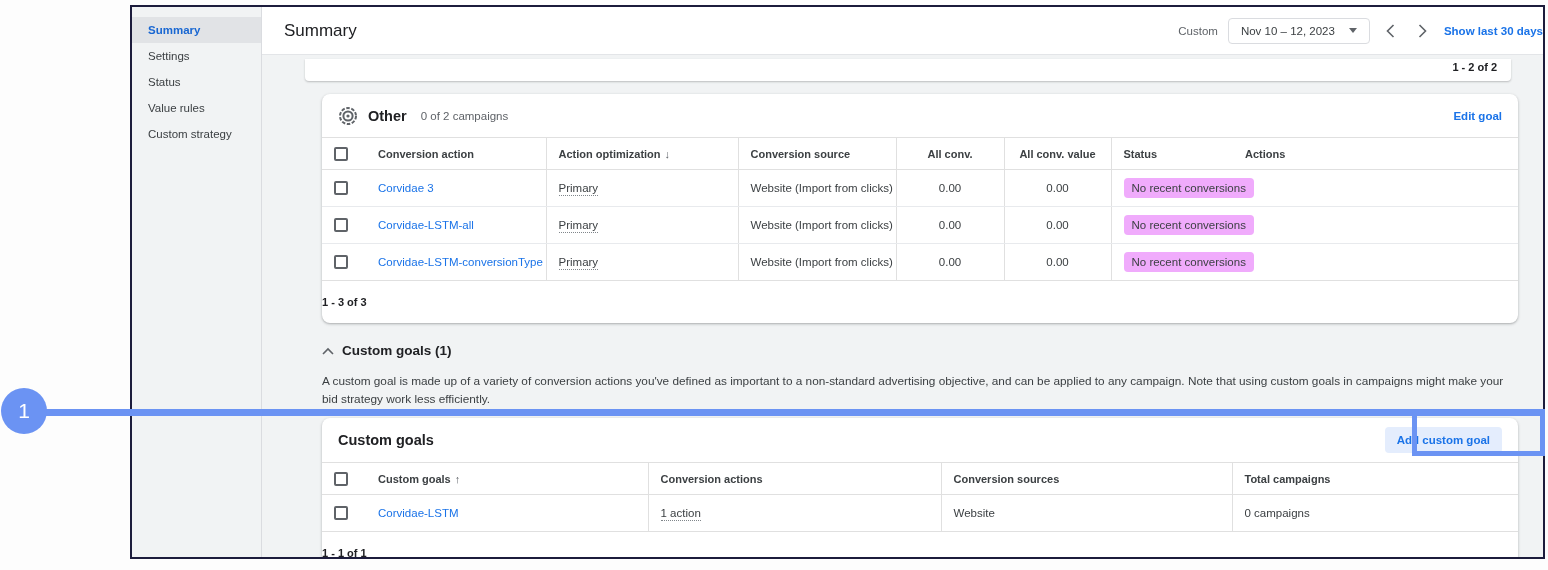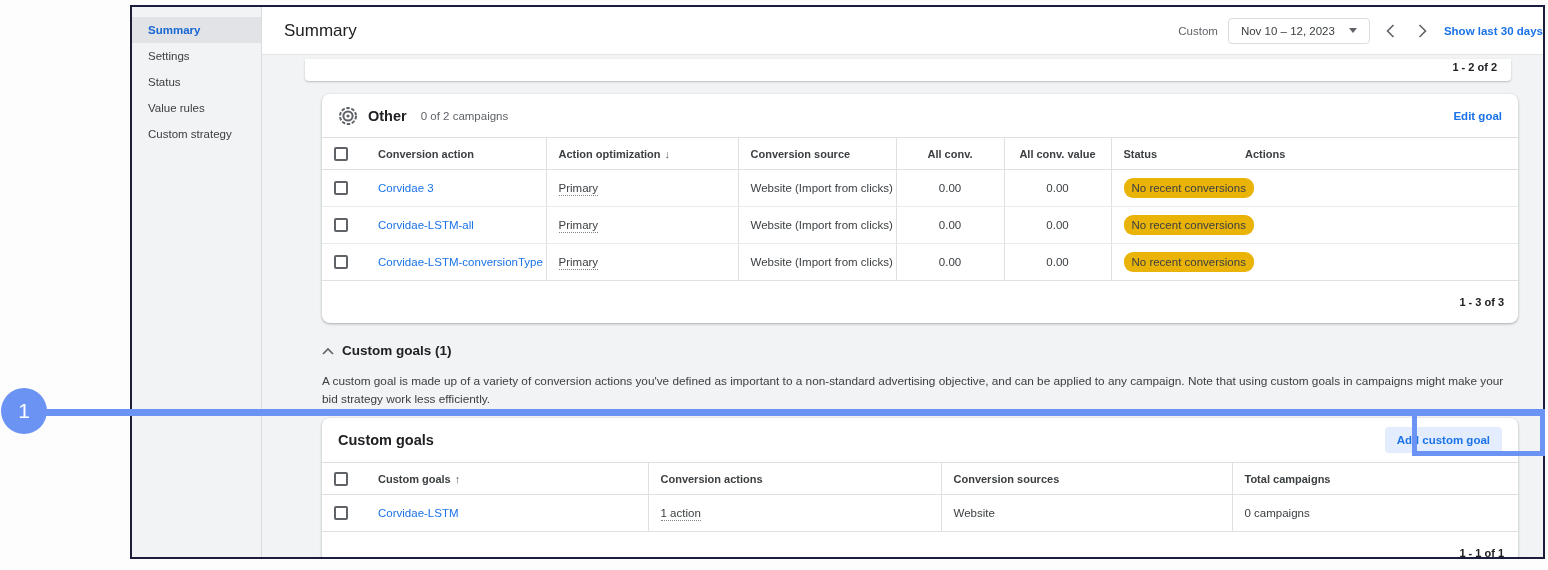--- a/index.html
+++ b/index.html
@@ -56,24 +56,24 @@
 
   table { border-collapse: collapse; width: 100%; table-layout: fixed; }
   th, td { font-size: 11.5px; color: #3c4043; text-align: left; padding: 0 12px; overflow: hidden; white-space: nowrap; }
   thead th { height: 32px; font-size: 11px; font-weight: bold; color: #3c4043; border-top: 1px solid #e0e0e0; border-bottom: 1px solid #e0e0e0; }
   tbody td { height: 37px; border-bottom: 1px solid #e8eaed; }
   tbody tr:last-child td { border-bottom: 1px solid #e0e0e0; }
   .vline { border-left: 1px solid #e0e0e0; }
   .num { text-align: center; }
   .link-cell { color: #1a73e8; cursor: pointer; }
   .dotted { border-bottom: 1px dotted #80868b; padding-bottom: 1px; cursor: help; }
-  .chip { background: #eab308; border-radius: 9px; padding: 4px 8px; font-size: 11.5px; color: #3c4043; }
+  .chip { background: #f0abfc; border-radius: 4px; padding: 4px 8px; font-size: 11.5px; color: #3c4043; }
   .sort-arrow { color: #5f6368; font-size: 11px; margin-left: 4px; }
   .cb { width: 14px; height: 14px; border: 2px solid #5f6368; border-radius: 2px; background: #fff; cursor: pointer; }
-  .card-foot { height: 42px; display: flex; align-items: center; justify-content: flex-end; padding-right: 14px; }
+  .card-foot { height: 42px; display: flex; align-items: center; padding-right: 14px; }
 
   .section-head { margin-top: 18px; display: flex; align-items: center; gap: 8px; cursor: pointer; }
   .section-head .chev-up svg { stroke: #5f6368; }
   .section-title { font-size: 13.5px; font-weight: bold; color: #202124; }
   .section-desc { margin-top: 13px; font-size: 11.8px; line-height: 18px; color: #3c4043; max-width: 1205px; }
 
   .goals-card { margin-top: 10px; }
   .goals-head { height: 44px; display: flex; align-items: center; padding: 0 16px; }
   .add-btn {
     margin-left: auto; background: #e4edfd; color: #1a73e8; font-size: 11.5px; font-weight: bold;

